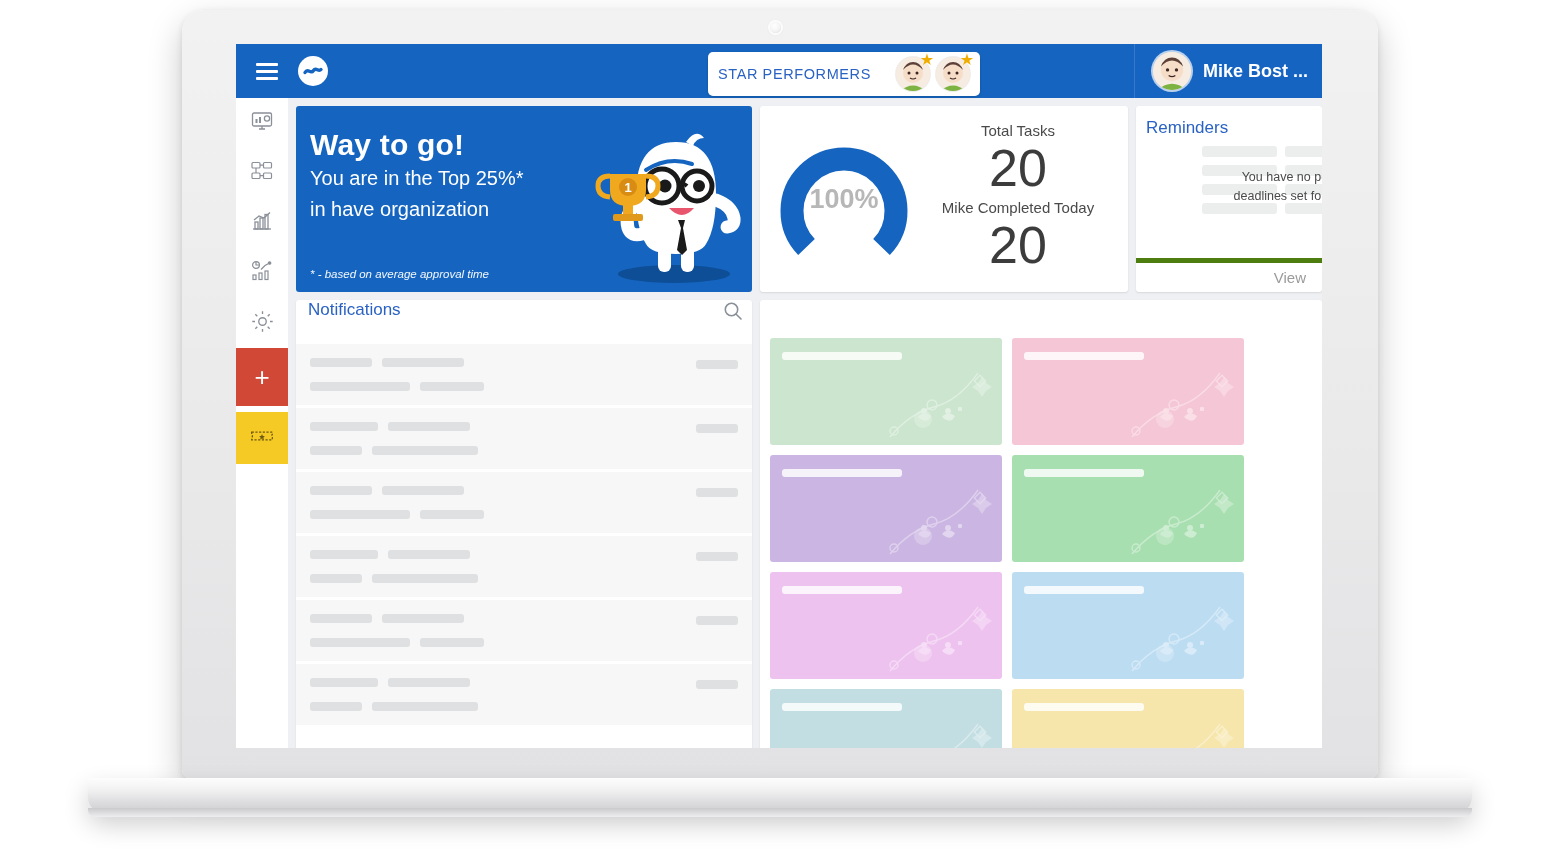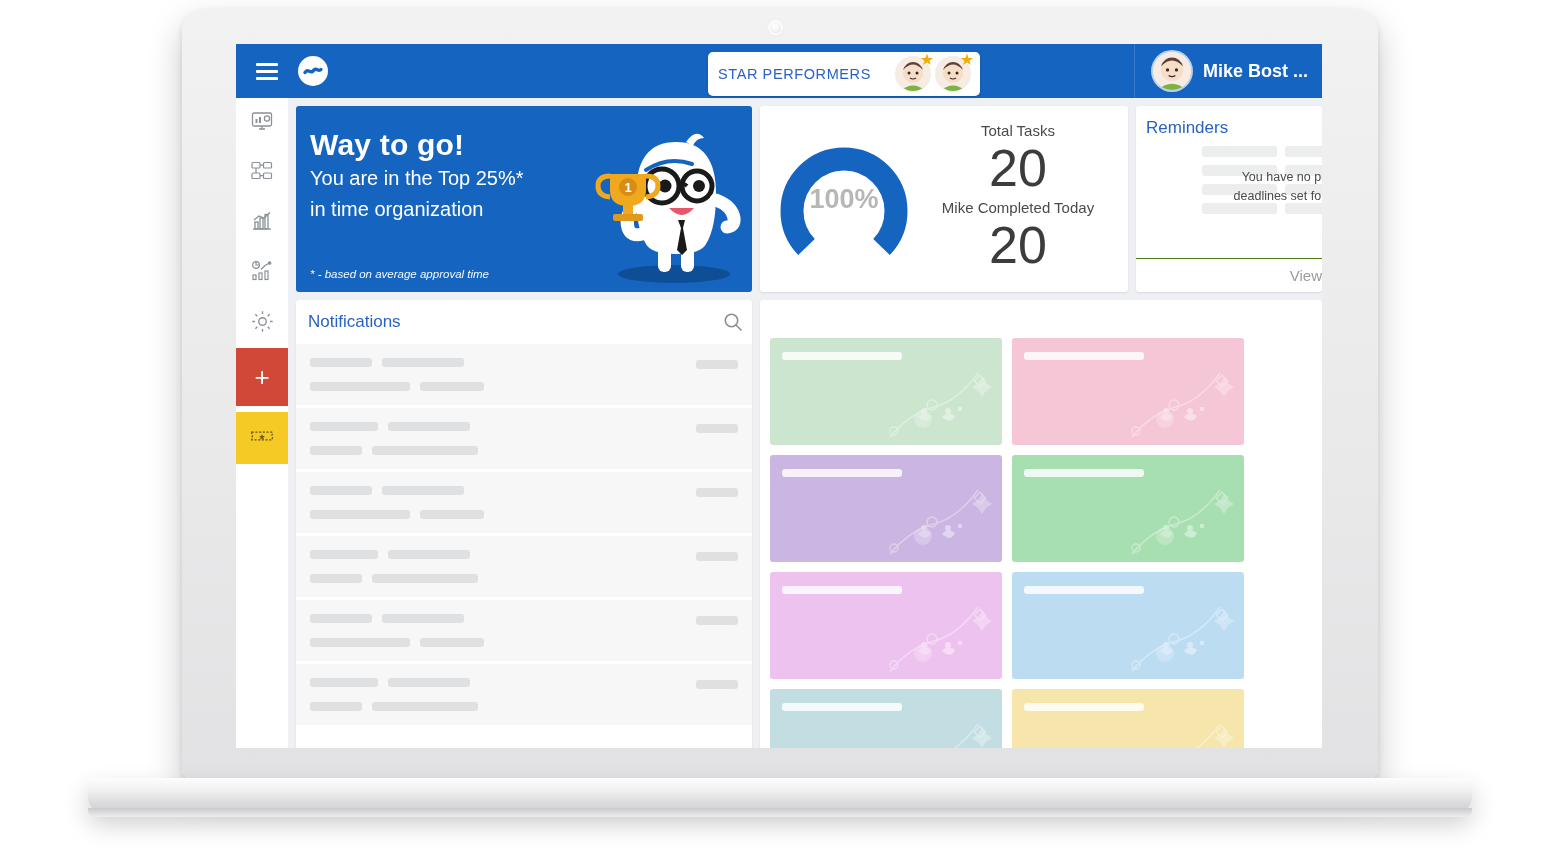--- a/index.html
+++ b/index.html
@@ -121,26 +121,26 @@
   .t-label { font-size: 15px; color:#4a4a4a; }
   .t-value { font-size: 52px; color:#3c3c3c; font-weight:400; line-height:1.15; }
 
   
   .reminders { flex:1; position:relative; overflow:hidden; padding: 12px 0 0 10px; }
   .card-title { color:#2a62c4; font-size: 17px; font-weight:400; }
   .rem-skel { position:absolute; left: 66px; top: 40px; right: -50px; }
   .sk { background:#eceded; border-radius: 3px; height: 11px; margin-bottom: 8px; }
   .rem-rowline { display:flex; gap: 8px; }
   .rem-overlay { position:absolute; left: 70px; top: 62px; right: -20px; text-align:right; color:#4a4a4a; font-size: 12.5px; line-height: 1.55; }
-  .rem-foot { position:absolute; left:0; right:0; bottom: 0; height: 34px; border-top:1px solid #4d7c0f; display:flex; align-items:center; justify-content:flex-end; padding-right: 0; }
+  .rem-foot { position:absolute; left:0; right:0; bottom: 0; height: 34px; border-top:5px solid #4d7c0f; display:flex; align-items:center; justify-content:flex-end; padding-right: 16px; }
   .rem-view { color:#9b9b9b; font-size: 15px; }
 
   
   .notifications { width: 456px; display:flex; flex-direction:column; overflow:hidden; }
-  .notif-head { height: 44px; display:flex; align-items:center; padding: 0 8px 0 12px; gap: 26px; }
+  .notif-head { height: 44px; display:flex; padding: 0 8px 0 12px; gap: 26px; }
   .notif-head .card-title { flex:1; }
   .search-icon { width: 22px; height: 22px; }
   .notif-list { flex:1; overflow:hidden; }
   .notif-row { height: 64px; background:#f7f7f8; border-bottom: 3px solid #fff; padding: 14px 14px 0 14px; position:relative; }
   .notif-row .line { display:flex; gap: 10px; margin-bottom: 15px; }
   .notif-row .tail { position:absolute; right: 14px; top: 16px; width: 42px; height: 9px; background:#dfe0e1; border-radius:3px; }
   .bar { height: 9px; background:#dfe0e1; border-radius: 3px; }
 
   
   .workflows { flex:1; overflow:hidden; padding: 12px 0 0 10px; }
@@ -303,21 +303,21 @@
         </div>
       </div>
 
       <div class="content">
 
         <div class="row1">
 
           <div class="waytogo">
             <div class="wtg-title">Way to go!</div>
             <div class="wtg-line">You are in the Top  25%*</div>
-            <div class="wtg-line">in time organization</div>
+            <div class="wtg-line">in have organization</div>
             <div class="wtg-foot">* - based on average approval time</div>
 
             <svg class="mascot" viewBox="0 0 180 170">
               <ellipse cx="108" cy="158" rx="56" ry="9" fill="#0d4e96"></ellipse>
 
               <path d="M70 78 q0 -52 40 -52 q40 0 40 52 q0 34 -10 50 q-5 10 -30 10 q-25 0 -30 -10 q-10 -16 -10 -50z" fill="#ffffff"></path>
 
               <rect x="92" y="124" width="13" height="32" rx="6" fill="#ffffff"></rect>
               <rect x="115" y="124" width="13" height="32" rx="6" fill="#ffffff"></rect>
 

